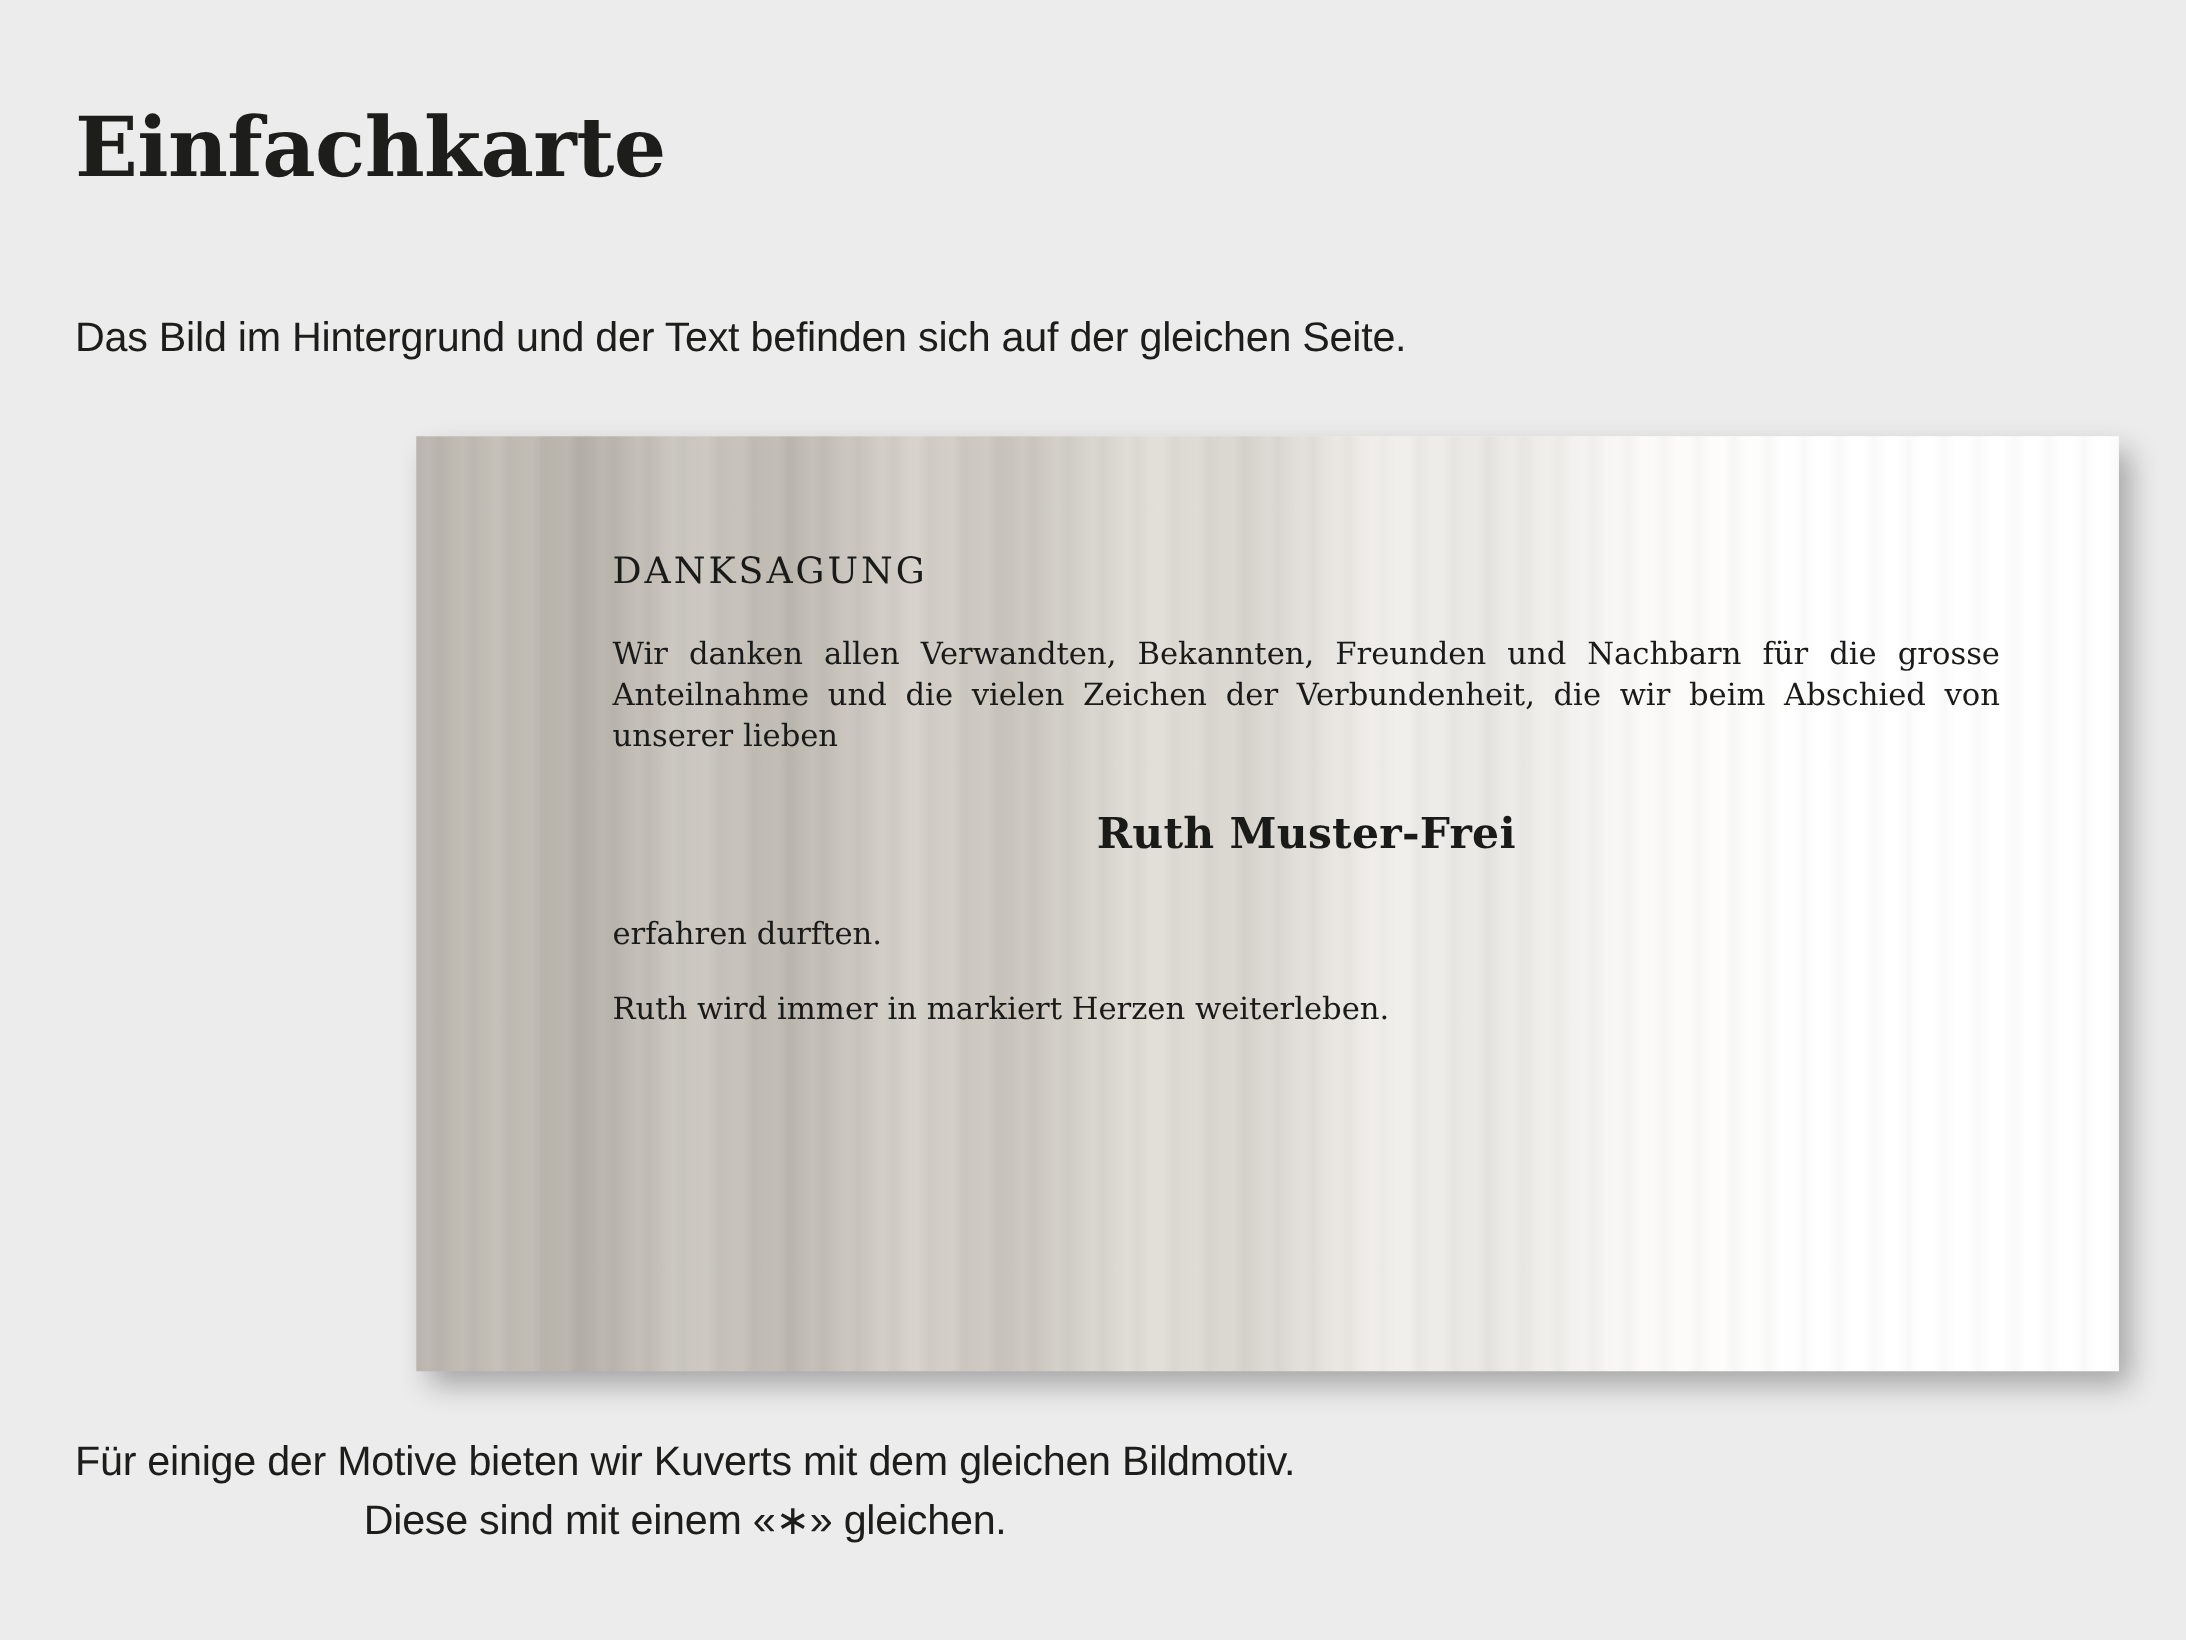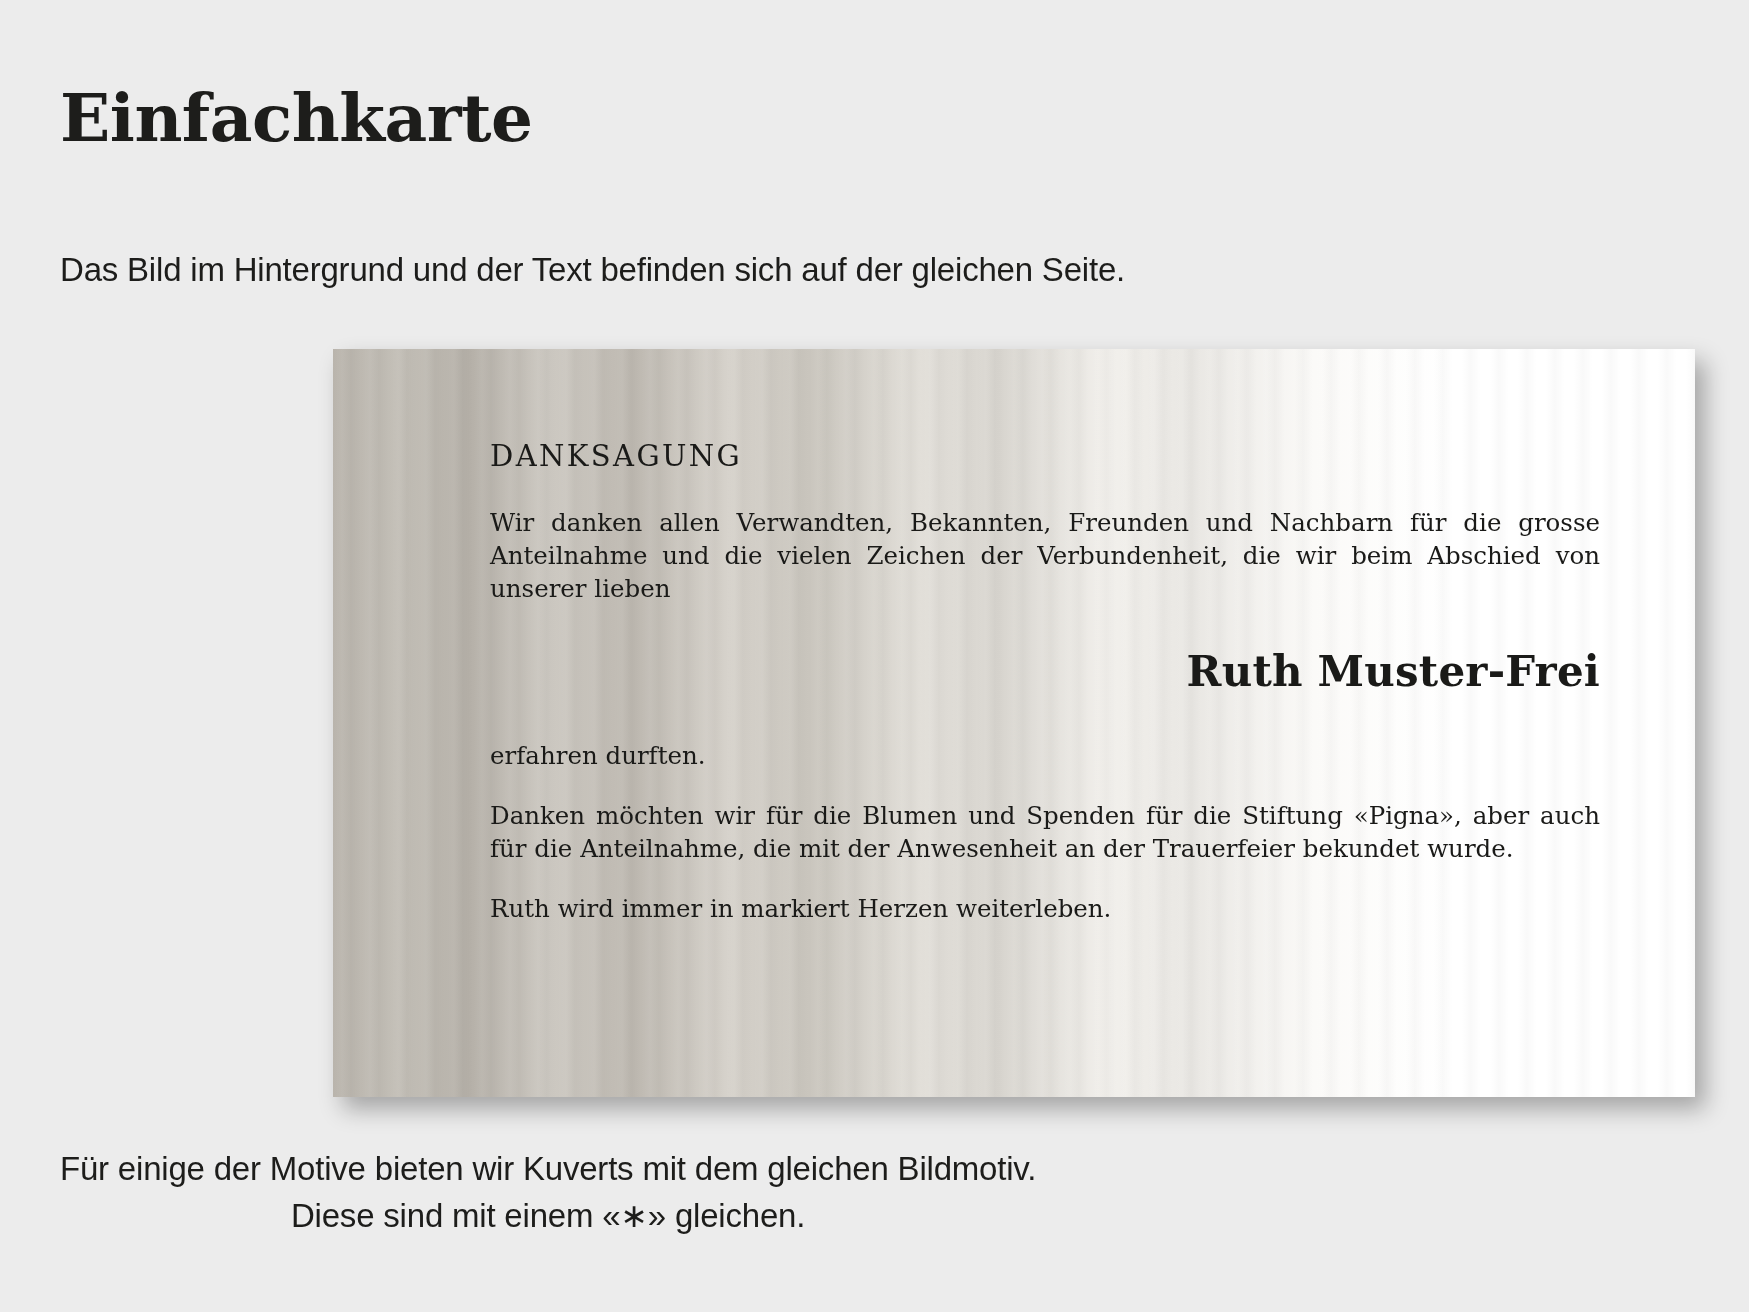--- a/index.html
+++ b/index.html
@@ -117,22 +117,22 @@
     margin: 0 0 27px 0;
     text-align: justify;
     text-align-last: left;
   }
 
   .card-para.no-justify {
     text-align: right;
   }
 
   .deceased-name {
-    text-align: right;
-    font-size: 42px;
+    text-align: center;
+    font-size: 34px;
     font-weight: 700;
     margin: 42px 0 44px 0;
     letter-spacing: 0.2px;
   }
 
   .footnote {
     position: absolute;
     left: 50px;
     top: 1146px;
     font-size: 33px;
@@ -156,21 +156,20 @@
       <div class="card-text">
 
         <div class="card-heading">DANKSAGUNG</div>
 
         <p class="card-para">Wir danken allen Verwandten, Bekannten, Freunden und Nachbarn für die grosse Anteilnahme und die vielen Zeichen der Verbundenheit, die wir beim Abschied von unserer lieben</p>
 
         <div class="deceased-name">Ruth Muster-Frei</div>
 
         <p class="card-para no-justify">erfahren durften.</p>
 
-        <p class="card-para">Danken möchten wir für die Blumen und Spenden für die Stiftung «Pigna», aber auch für die Anteilnahme, die mit der Anwesenheit an der Trauerfeier bekundet wurde.</p>
 
 
         <p class="card-para no-justify">Ruth wird immer in markiert Herzen weiterleben.</p>
 
       </div>
     </div>
   </div>
 
   <div class="footnote">
     <div>Für einige der Motive bieten wir Kuverts mit dem gleichen Bildmotiv.</div>

